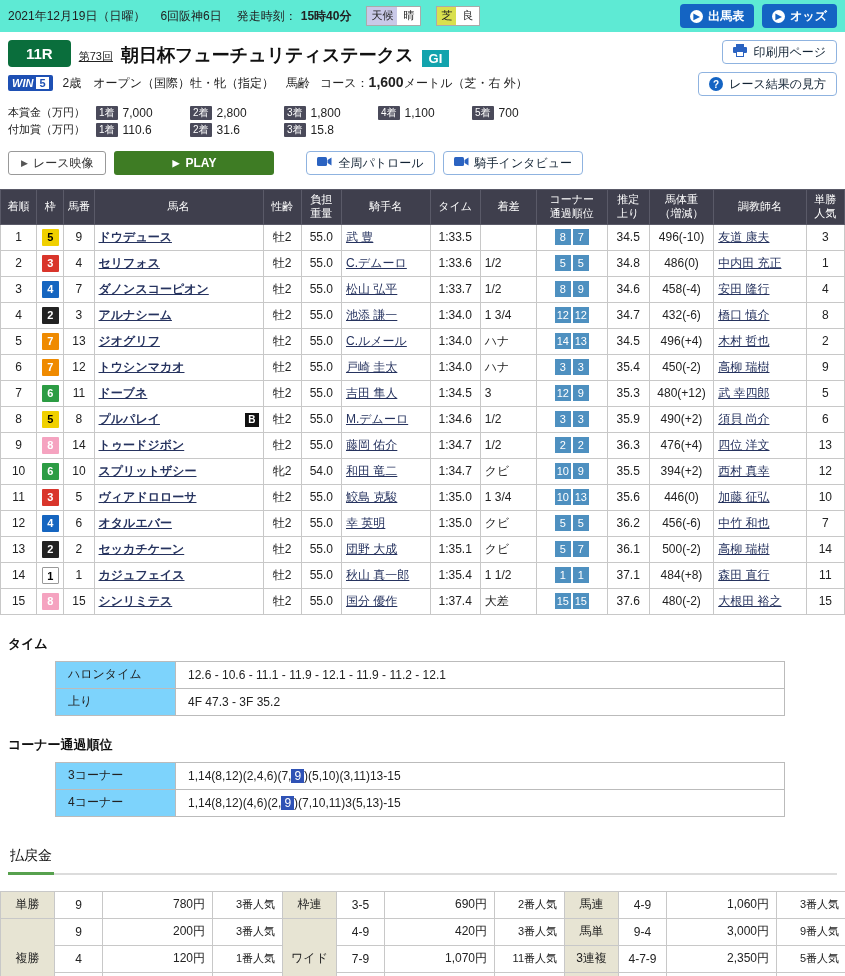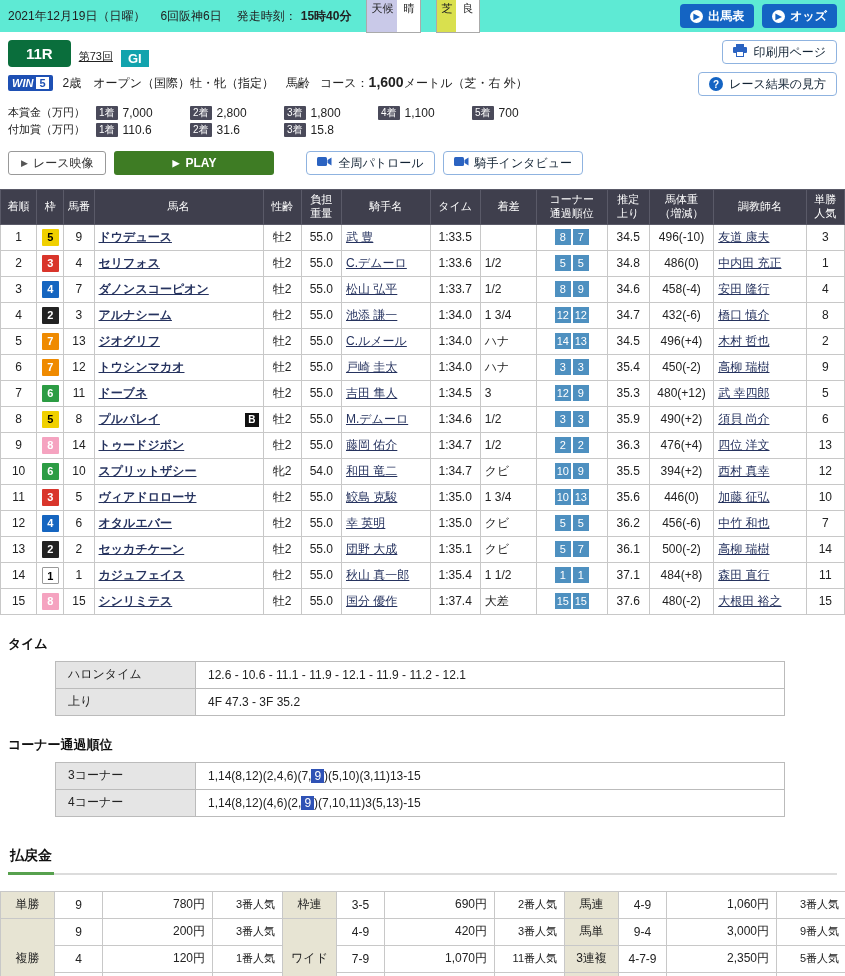--- a/index.html
+++ b/index.html
@@ -7,21 +7,21 @@
   body {
     width:845px; background:#fff; color:#222;
     font-family:"Liberation Sans","DejaVu Sans",sans-serif; font-size:12px;
   }
   .page { position:relative; width:845px; }
 
   
   .topbar { display:flex; align-items:center; height:32px; background:#5eead4; padding:0 8px; gap:15px; font-size:12px; }
   .topbar .tsep { display:flex; align-items:flex-start; gap:4px; }
   .start-value { font-weight:bold; }
-  .badge-pair { display:inline-flex; border:1px solid #aaa; font-size:11px; height:34px; line-height:16px; }
+  .badge-pair { display:inline-flex; border:1px solid #aaa; font-size:11px; height:20px; line-height:16px; }
   .badge-pair .lab { padding:0 4px; }
   .badge-pair .val { background:#fff; padding:0 6px; }
   .lab-weather { background:#c9c9e8; }
   .lab-turf { background:#d9e04e; }
   .top-btns { margin-left:auto; display:flex; gap:8px; }
   .btn-blue { display:inline-flex; align-items:center; gap:5px; background:#1464c3; color:#fff; border:none; border-radius:4px; height:24px; padding:0 10px; font-size:12px; font-weight:bold; cursor:pointer; }
   .icircle { width:13px; height:13px; border-radius:50%; background:#fff; color:#1464c3; font-size:8px; display:inline-flex; align-items:center; justify-content:center; }
 
   
   .side-btns { position:absolute; right:8px; top:40px; display:flex; flex-direction:column; gap:8px; align-items:flex-end; z-index:5; }
@@ -70,26 +70,26 @@
   a.horse-link { color:#26335f; font-weight:bold; font-size:12px; text-decoration:underline; }
   a.sub-link { color:#26335f; text-decoration:underline; }
   .blinker { float:right; background:#111; color:#fff; font-size:10px; font-weight:bold; padding:0 3px; line-height:14px; margin-top:2px; }
   .cpos { display:inline-block; min-width:16px; height:16px; line-height:16px; background:#4e90c0; color:#fff; text-align:center; font-size:11px; margin:0 1px; }
 
   
   .section { margin-top:20px; padding:0 8px; }
   .sec-title { font-size:13px; font-weight:bold; margin:0 0 8px; color:#111; }
   table.kv { border-collapse:collapse; margin-left:47px; width:730px; }
   .kv td { border:1px solid #bbb; font-size:12px; height:27px; padding:0 12px; }
-  .kv td.klabel { background:#e5e5e5; width:140px; }
+  .kv td.klabel { background:#7dd3fc; width:120px; }
   .hl { background:#2f52b5; color:#fff; padding:0 3px; }
 
   
   .payout-head { margin:30px 8px 0; border-bottom:2px solid #dcdcdc; }
-  .payout-head span { display:inline-block; font-size:14px; font-weight:bold; padding:0 2px 7px; border-bottom:3px solid #57a14e; margin-bottom:-2px; color:#111; }
+  .payout-head span { display:inline-block; font-size:14px; font-weight:normal; padding:0 2px 7px; border-bottom:3px solid #57a14e; margin-bottom:-2px; color:#111; }
   table.pay { border-collapse:collapse; width:845px; margin-top:16px; table-layout:fixed; }
   .pay td { border:1px solid #c8c8c8; font-size:12px; height:27px; padding:0 7px; }
   .pay td.plabc { background:#e7e4d3; text-align:center; padding:0 2px; }
   .pay td.num { text-align:center; }
   .pay td.amt { text-align:right; }
   .pay td.fav { text-align:right; font-size:11px; }
 </style>
 </head>
 <body>
 
@@ -134,20 +134,21 @@
     <button class="btn-outline">
       <span class="qmark">?</span>
       <span>レース結果の見方</span>
     </button>
   </div>
 
   <div class="race-head">
     <div class="rh1">
       <span class="rno">11R</span>
       <span class="rord">第73回</span>
+      <span class="rname">朝日杯フューチュリティステークス</span>
       <span class="gi">GI</span>
     </div>
     <div class="rh2">
       <span class="win5">
           <span>WIN</span>
           <span class="five">5</span>
         </span>
       <span>2歳　オープン（国際）牡・牝（指定）　馬齢</span>
       <span><span>コース：</span><span class="dist">1,600</span><span>メートル（芝・右 外）</span></span>
     </div>

